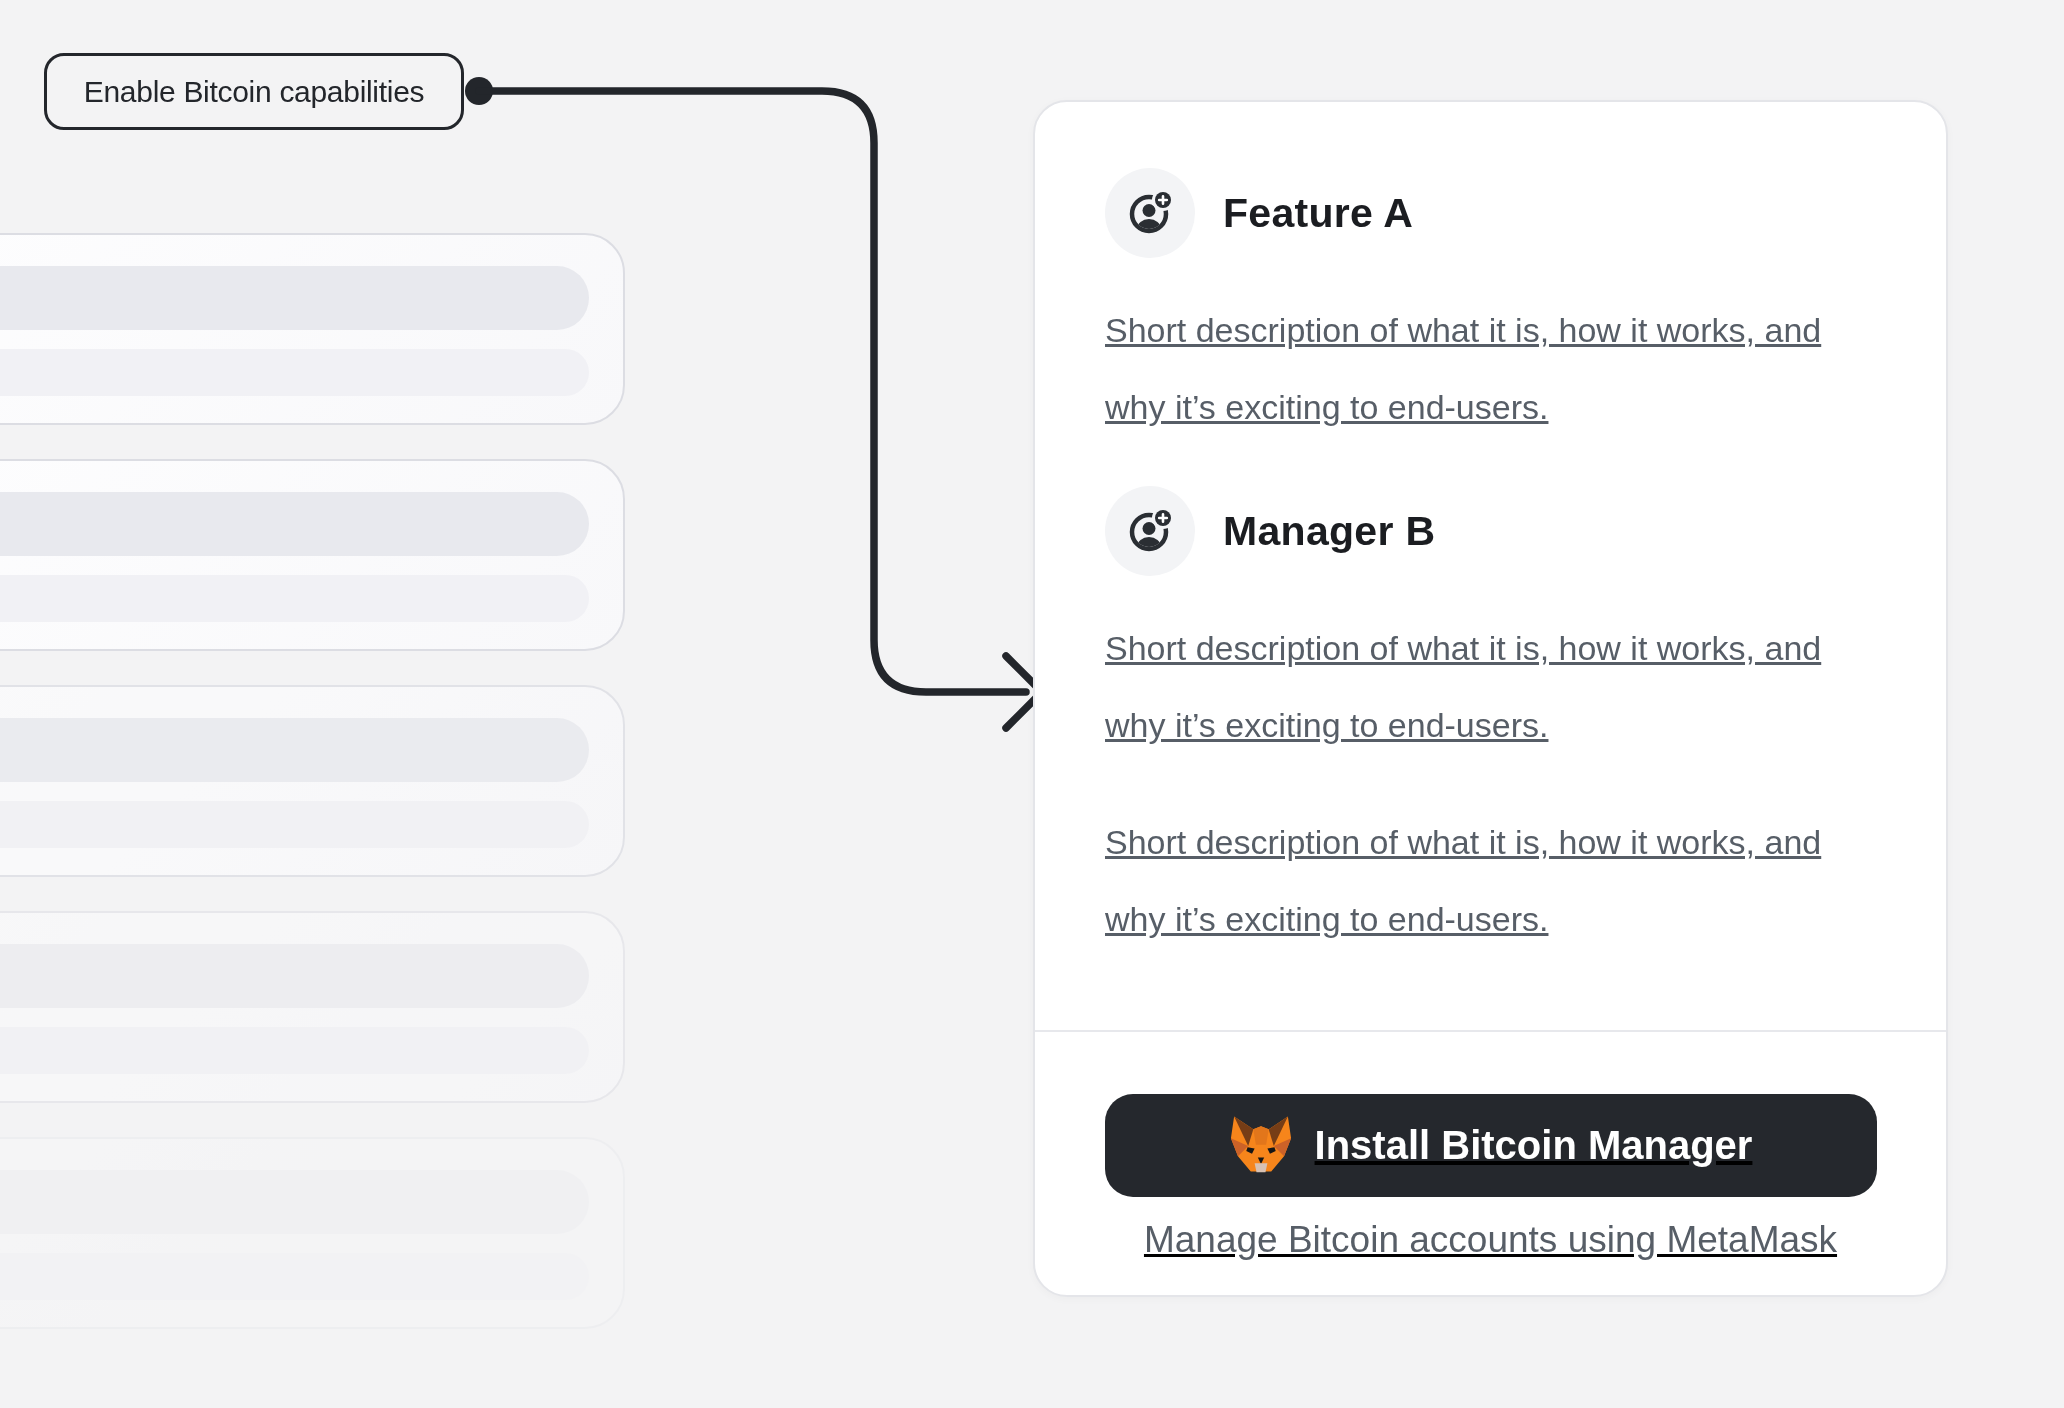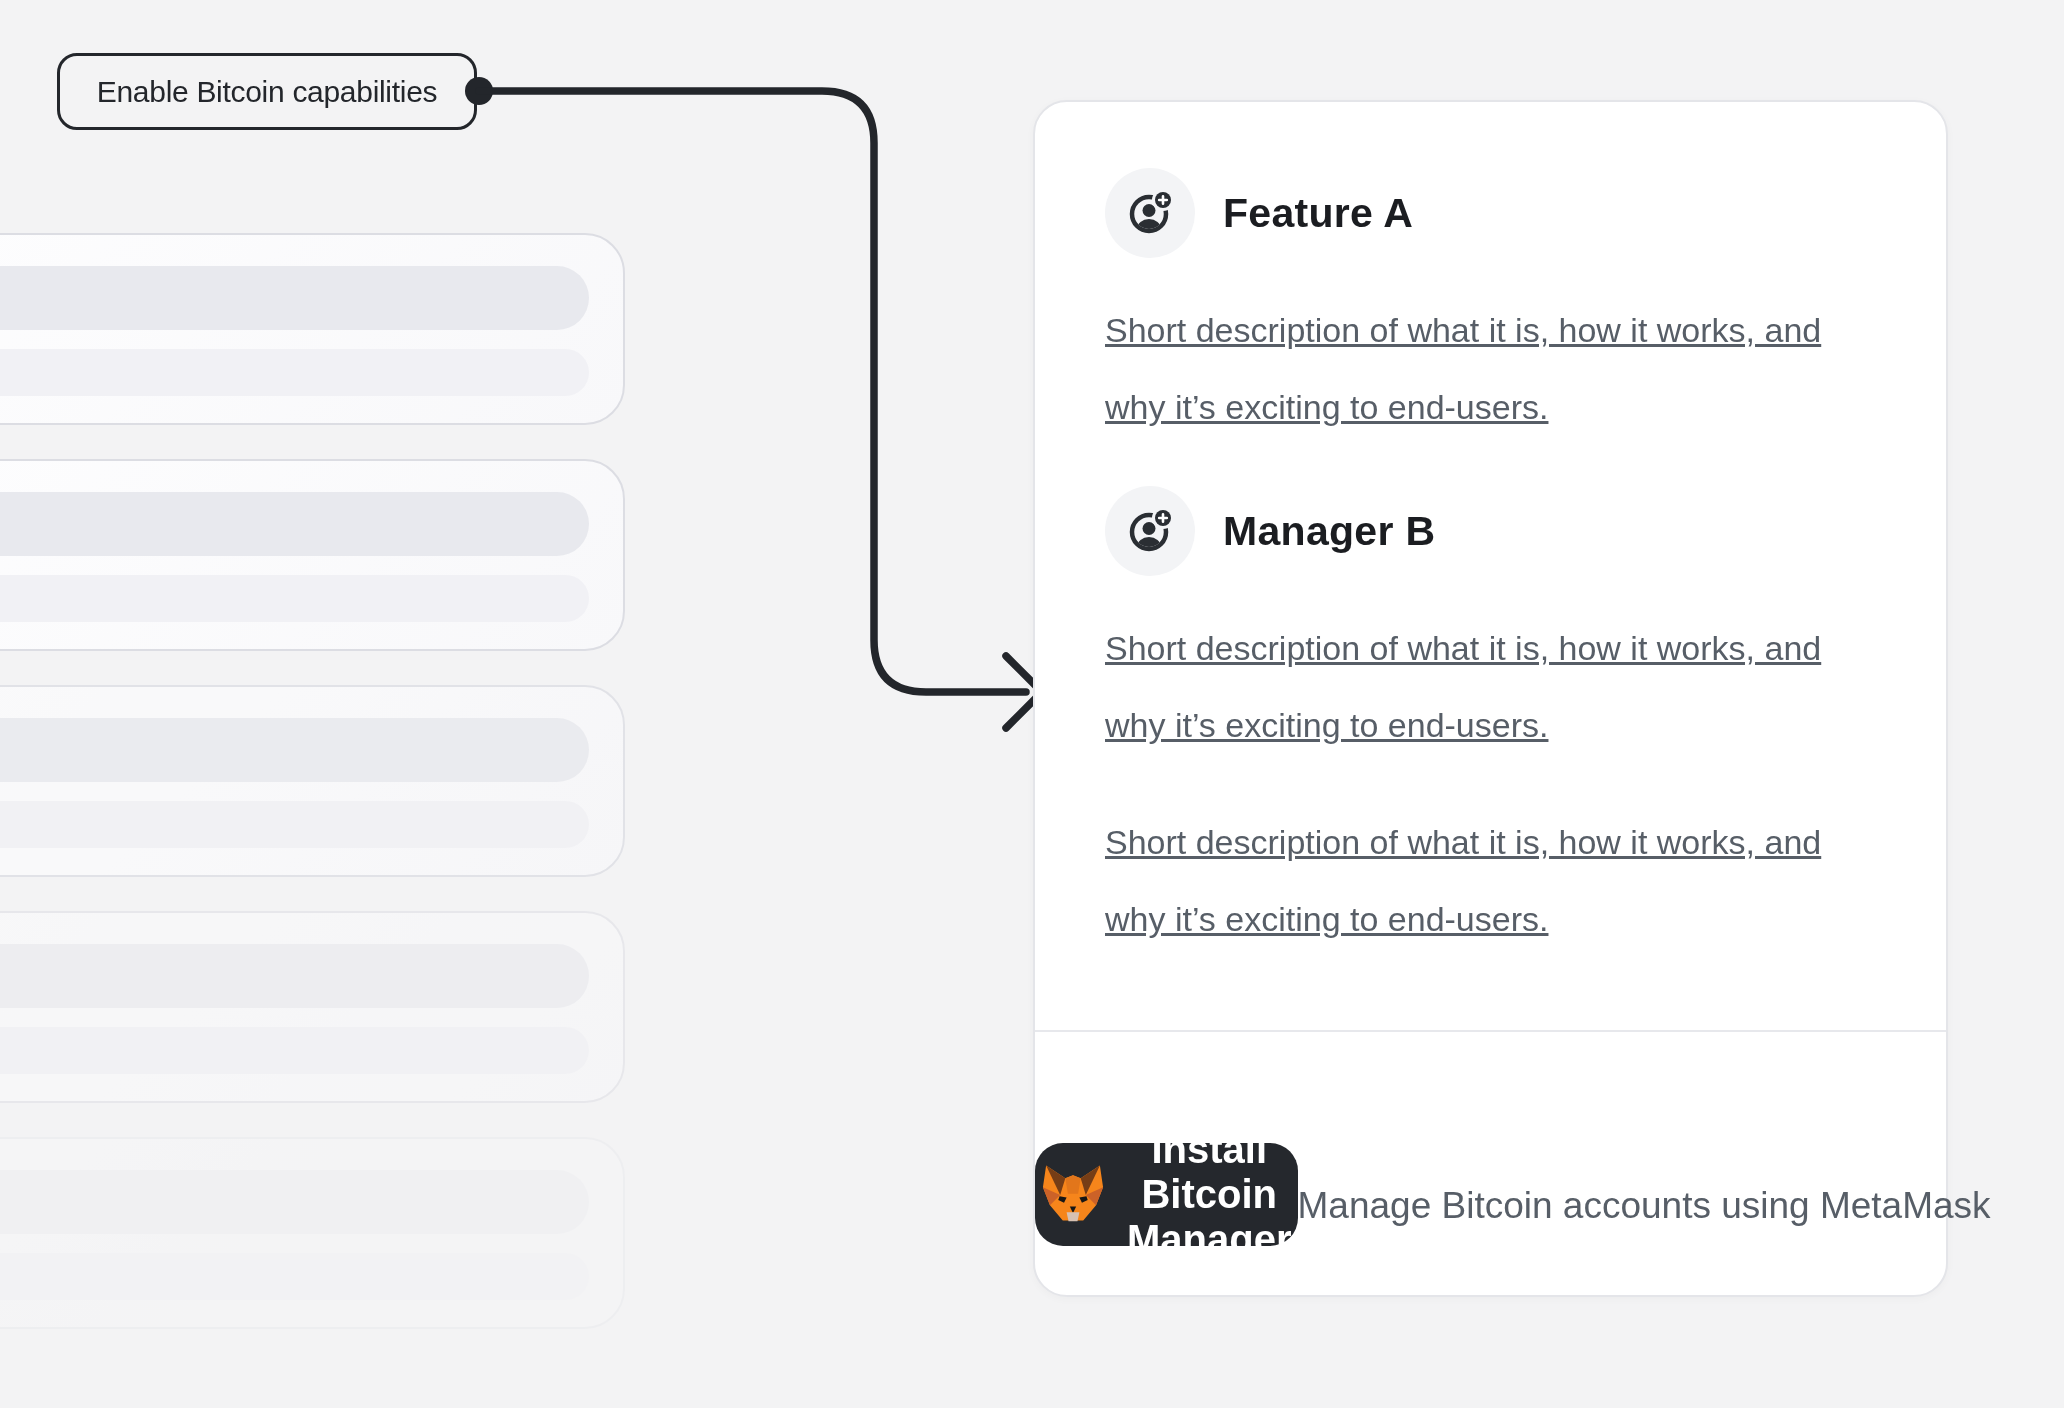--- a/index.html
+++ b/index.html
@@ -6,21 +6,21 @@
   body {
     width: 2064px; height: 1408px;
     background: #f3f3f4;
     font-family: "Liberation Sans", sans-serif;
     position: relative;
     overflow: hidden;
   }
 
   
   .label-box {
-    position: absolute; left: 57px; top: 53px;
+    position: absolute; left: 44px; top: 53px;
     width: 420px; height: 77px;
     border: 3px solid #23262b; border-radius: 20px;
     box-sizing: border-box;
     display: flex; align-items: center; justify-content: center;
     font-size: 30px; font-weight: 500; letter-spacing: -0.3px;
     color: #23262b; white-space: nowrap;
   }
 
   
   .connector-svg {
@@ -67,22 +67,23 @@
   .feature-title {
     font-size: 41px; font-weight: 700; color: #1b1d21; letter-spacing: 0.3px;
   }
   .feature-desc {
     margin-top: 34px; width: 745px;
     font-size: 34px; line-height: 77px; color: #575e67; text-decoration: underline;
   }
 
   .footer {
     flex: 1;
-    display: flex; flex-direction: row; align-items: center;
+    display: flex; flex-direction: column; align-items: center;
     padding-top: 62px;
+    text-decoration: underline;
   }
   .install-btn {
     width: 772px; height: 103px;
     background: #25282d; border: none; border-radius: 28px;
     display: flex; align-items: center; justify-content: center; gap: 22px;
     color: #ffffff; font-size: 40px; font-weight: 700;
     font-family: "Liberation Sans", sans-serif;
     cursor: pointer;
   }
   .fox { width: 64px; height: 64px; flex: none; }

